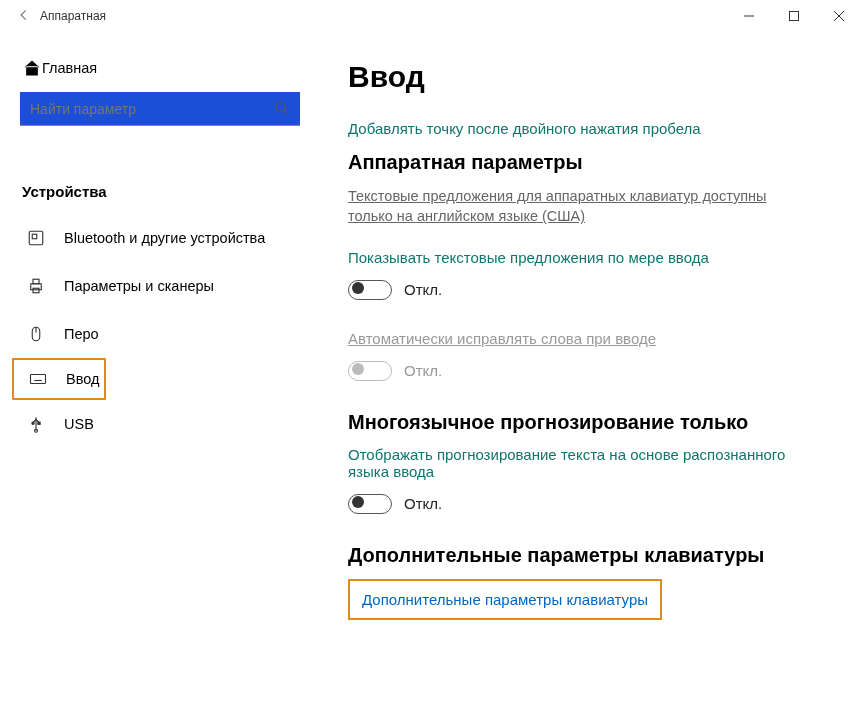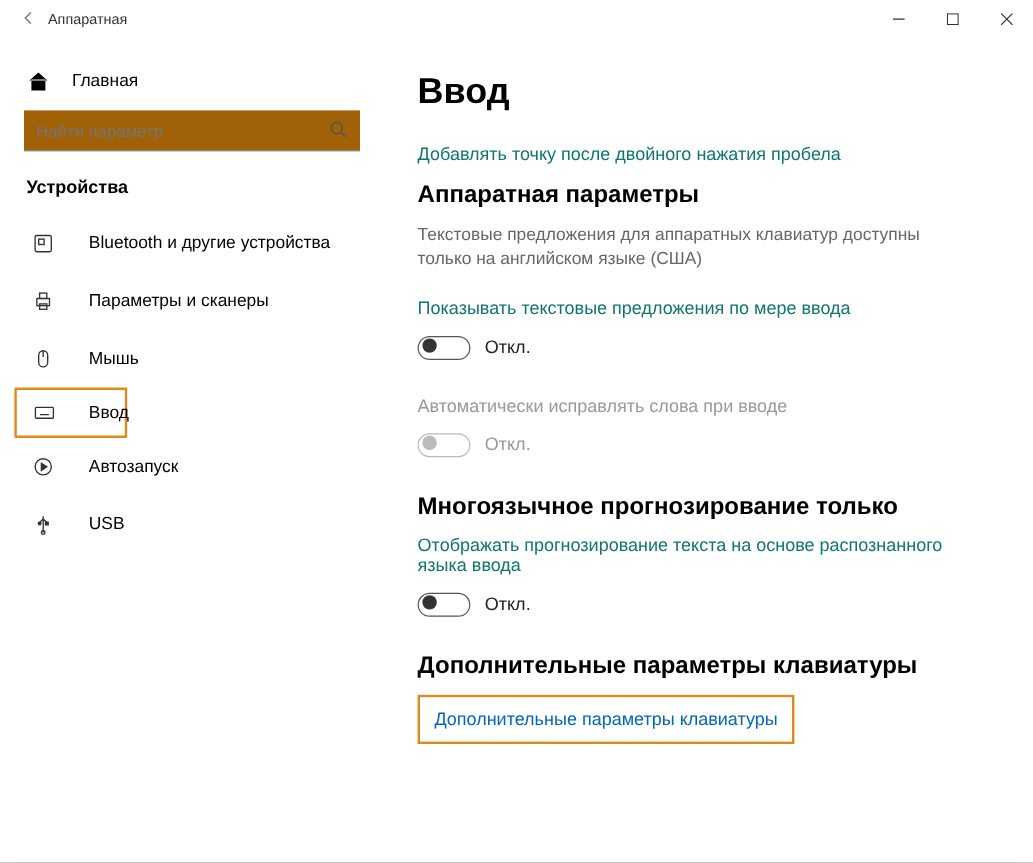--- a/index.html
+++ b/index.html
@@ -13,34 +13,34 @@
     height: 32px; display: flex; align-items: center; padding-left: 8px; font-size: 12px; color: #333;
   }
   .titlebar .back { width: 32px; text-align: center; cursor: default;}
   .titlebar .title { flex: 1; }
   .win-controls { display: flex; }
   .win-btn { width: 45px; height: 32px; display: flex; align-items: center; justify-content: center; font-size: 11px; color: #333;}
   .body { flex: 1; display: flex; min-height: 0; }
   .sidebar {
     width: 320px; padding: 16px 8px 8px 8px; display: flex; flex-direction: column; gap: 0;
   }
-  .home-row { display: flex; align-items: center; height: 40px; padding-left: 14px; font-size: 14.5px; gap: 18px;}
+  .home-row { display: flex; align-items: center; height: 40px; padding-left: 14px; font-size: 14.5px; }
   .search-wrap { padding: 4px 12px 18px 12px;}
   .search {
     position: relative; 
   }
   .search input {
-    width: 100%; height: 34px; border: none; border-bottom: 1.5px solid #888; background: #a16207; font-size: 14px;
+    width: 100%; height: 34px; border: none; border-bottom: 1.5px solid #888; background: #1d4ed8; font-size: 14px;
     padding: 0 34px 0 10px; outline: none;
   }
   .search .sicon { position: absolute; right: 10px; top: 8px; color: #555; font-size: 14px;}
-  .group-head { font-weight: 600; font-size: 15px; padding: 4px 14px 14px 14px;}
+  .group-head { font-weight: 600; font-size: 15px; padding: 4px 14px 14px 14px; margin-top: 35px;}
   .snav { display: flex; flex-direction: column;}
   .srow {
-    display: flex; align-items: center; height: 48px; padding-left: 14px; font-size: 14.5px; gap: 28px;
+    display: flex; align-items: center; height: 48px; padding-left: 14px; font-size: 14.5px; gap: 18px;
     border-left: 4px solid transparent; position: relative;
   }
   .srow.active { border-left-color: #0078d4; background: #e6f2fb00;}
   .sicon-w { width: 20px; text-align: center; display: inline-flex; justify-content: center;}
   .srow svg { width:18px; height:18px; stroke:#333; fill:none; stroke-width:1.5;}
   .highlight-orange { border:2.5px solid #e08a1e; }
   .srow.highlight-orange { border-left:2.5px solid #e08a1e; border-radius:1px; height:42px;}
 
   .content { flex:1; padding: 28px 28px 16px 28px; overflow: hidden; }
   .content h1 { font-weight: 600; font-size: 30px; margin-bottom: 26px;}
@@ -49,22 +49,22 @@
   .toggle {
     width:44px;height:20px;border-radius:10px;position:relative;
   }
   .toggle .knob{position:absolute;top:3px;width:14px;height:14px;border-radius:50%;}
   .toggle.on{background:#0078d4;} .toggle.on .knob{background:#fff;right:3px;}
   .toggle.off{background:#fff;border:1.5px solid #555;} .toggle.off .knob{background:#333;left:3px;top:1.5px;width:12px;height:12px;}
   .toggle.disabled{border-color:#bbb;} .toggle.disabled .knob{background:#bbb;}
   .toggle-text{font-size:15px;color:#222;}
   .toggle-text.disabled{color:#999;}
   .section-h{font-size:20px;font-weight:600;margin-bottom:12px;}
-  .section-sub{font-size:14.5px;color:#666;margin-bottom:22px;line-height:1.4;max-width:440px;}
-  .setting-label.disabled{color:#999;}
+  .section-sub{font-size:14.5px;color:#666;margin-bottom:22px;line-height:1.4;max-width:440px;text-decoration:underline;}
+  .setting-label.disabled{color:#999;text-decoration:underline;}
   .link-row { display:inline-block; padding:10px 12px; color:#0067c0; font-size:15px;}
   .link-box { border:2.5px solid #e08a1e; display:inline-block; }
 </style>
 </head>
 <body>
 
 <div class="window">
   <div class="titlebar">
     <div class="back">
       <svg width="14" height="14" viewBox="0 0 24 24" stroke="#777" fill="none" stroke-width="2">
@@ -137,47 +137,38 @@
           <span>Параметры и сканеры</span>
         </div>
 
         <div class="srow">
           <span class="sicon-w">
             <svg viewBox="0 0 24 24">
                 <rect x="7" y="3" width="10" height="18" rx="5"></rect>
                 <line x1="12" y1="3" x2="12" y2="10"></line>
               </svg>
           </span>
-          <span>Мышь</span>
+          <span>Перо</span>
         </div>
 
         <div class="srow active highlight-orange" style="width:94px;margin-left:4px;">
           <span class="sicon-w">
             <svg viewBox="0 0 24 24">
                 <rect x="2" y="6" width="20" height="12" rx="1"></rect>
                 <line x1="6" y1="10" x2="6" y2="10"></line>
                 <line x1="10" y1="10" x2="10" y2="10"></line>
                 <line x1="14" y1="10" x2="14" y2="10"></line>
                 <line x1="18" y1="10" x2="18" y2="10"></line>
                 <line x1="7" y1="14" x2="17" y2="14"></line>
               </svg>
           </span>
           <span>Ввод</span>
         </div>
 
 
-        <div class="srow">
-          <span class="sicon-w">
-            <svg viewBox="0 0 24 24">
-                <circle cx="12" cy="12" r="9"></circle>
-                <polygon points="10,8 16,12 10,16" fill="#333"></polygon>
-              </svg>
-          </span>
-          <span>Автозапуск</span>
-        </div>
 
         <div class="srow">
           <span class="sicon-w">
             <svg viewBox="0 0 24 24">
                 <line x1="12" y1="3" x2="12" y2="21"></line>
                 <circle cx="12" cy="21" r="2"></circle>
                 <path d="M12 6 L8 10 M12 6 L16 10"></path>
                 <circle cx="8" cy="11" r="1.5" fill="#333"></circle>
                 <rect x="14.5" y="9.5" width="3" height="3" fill="#333"></rect>
               </svg>

